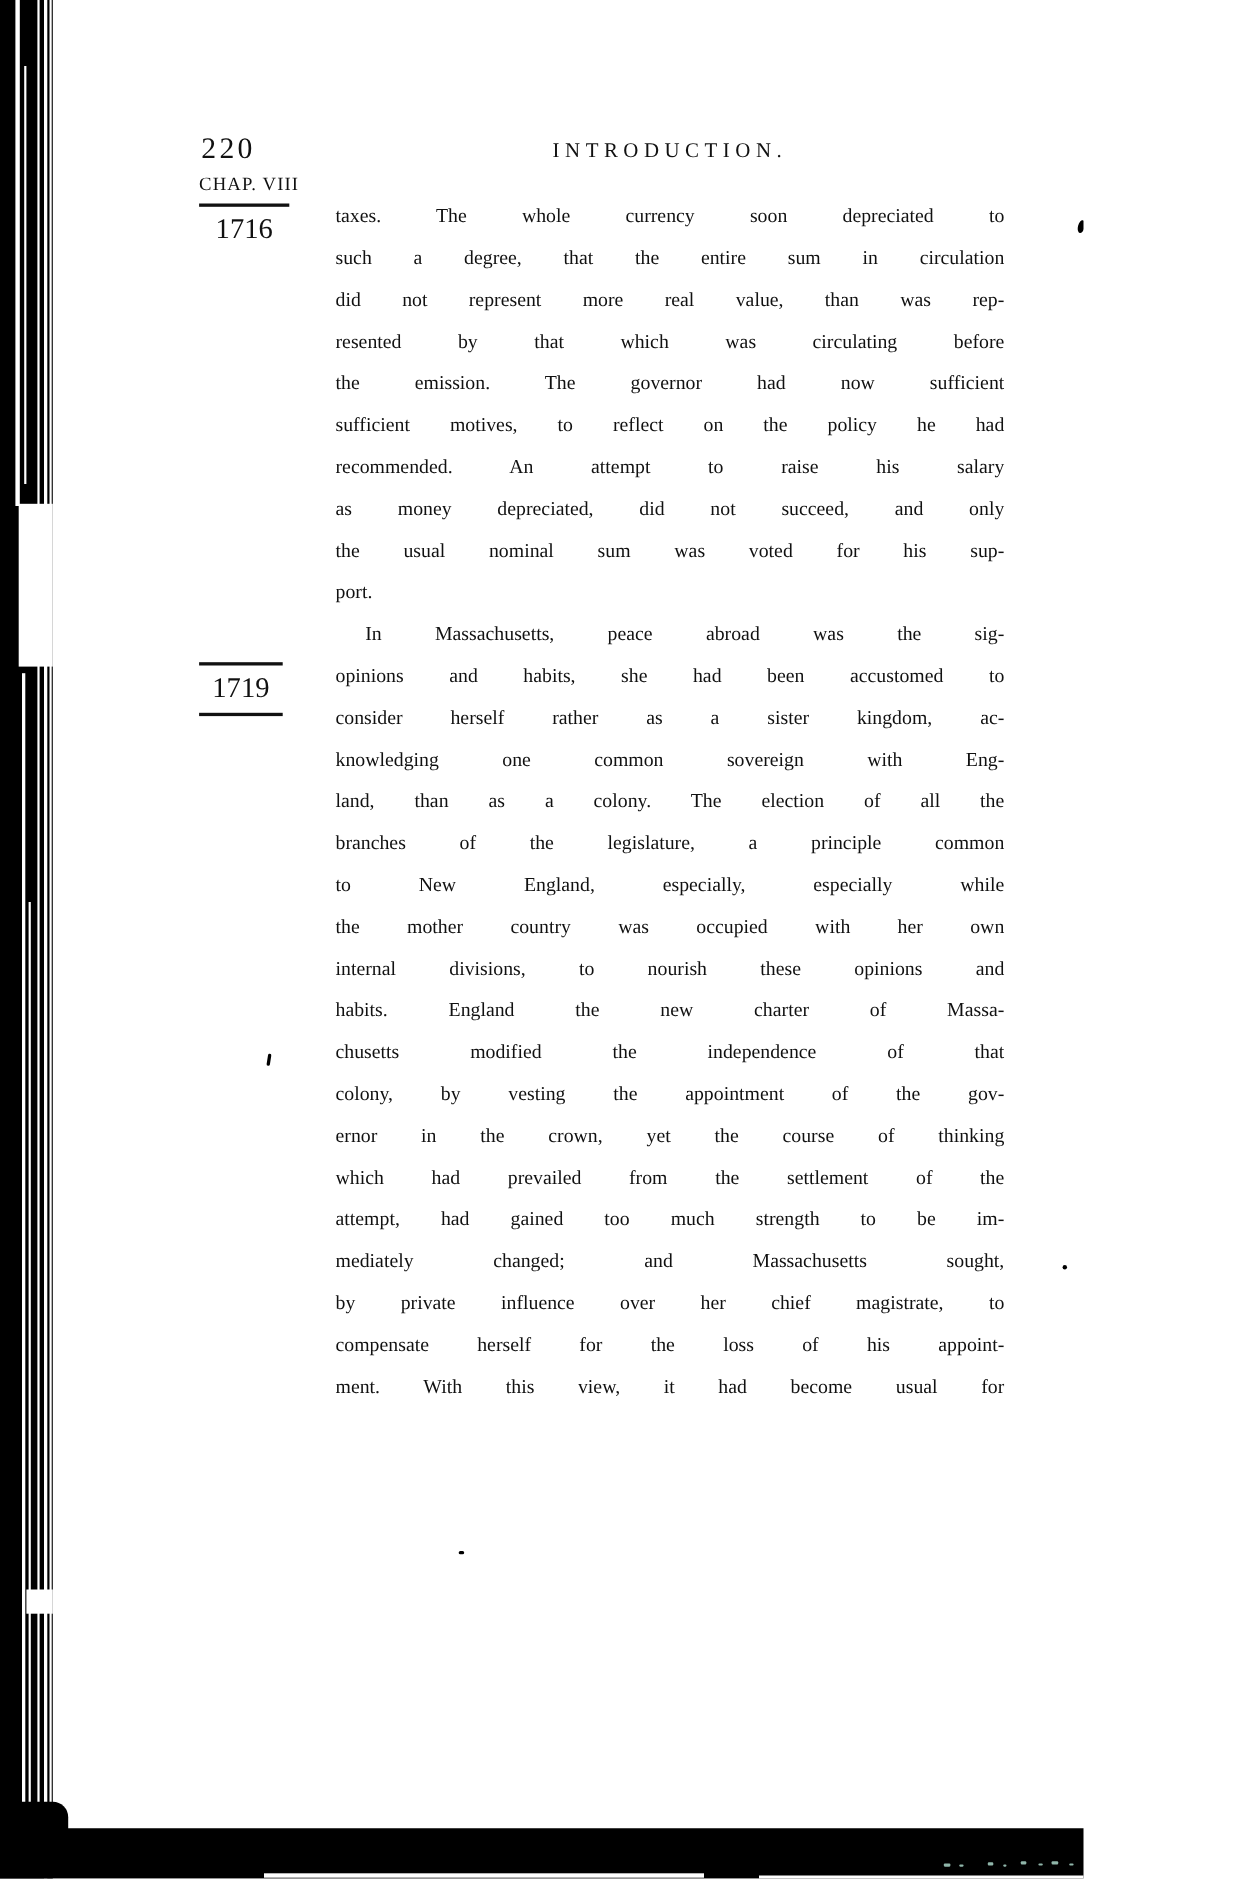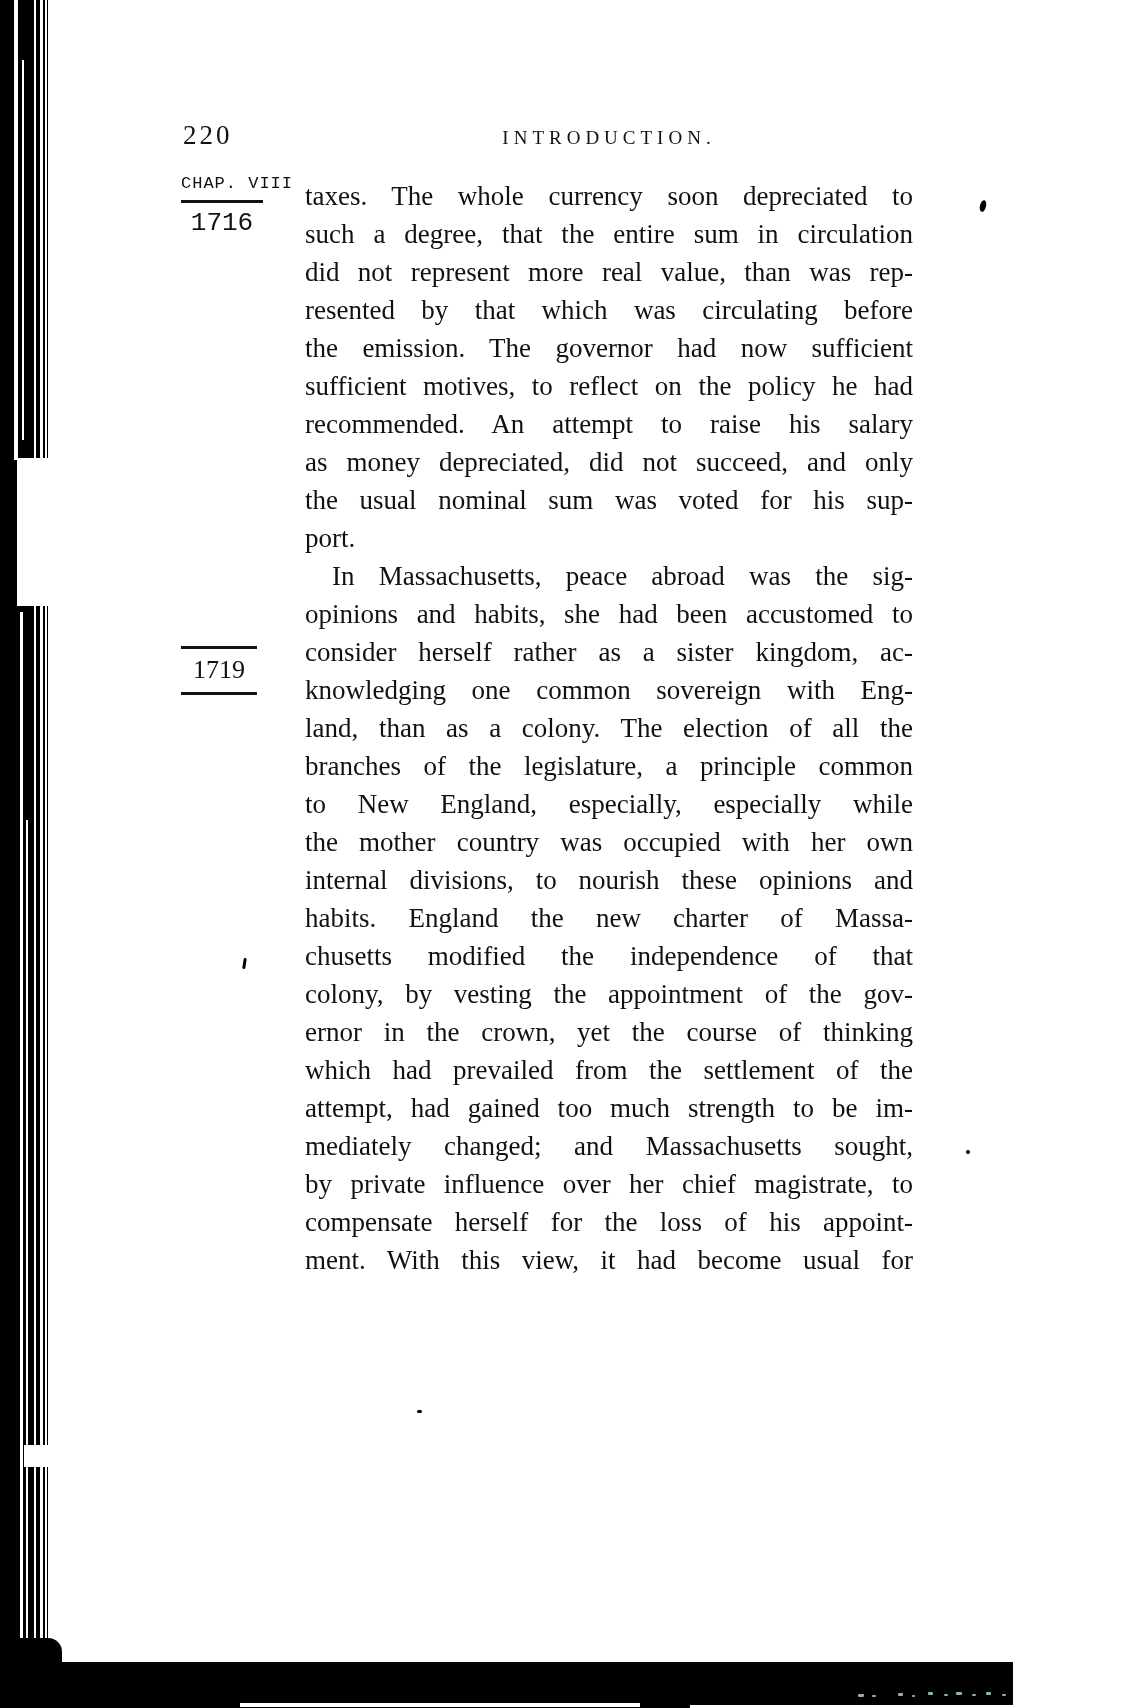--- a/index.html
+++ b/index.html
@@ -8,44 +8,43 @@
     --speck:#8fb5a9;
   }
   html,body{margin:0;padding:0;background:var(--paper);}
   .page{
     position:relative;
     width:985px;height:1708px;
     background:var(--paper);
     overflow:hidden;
     font-family:"Liberation Serif", serif;
     color:var(--ink);
-    padding-left:28px;
   }
   
   .page-number{
     position:absolute;left:183px;top:120px;
     font-size:27px;letter-spacing:3px;
   }
   .running-title{
     position:absolute;left:305px;top:127px;width:608px;
     text-align:center;font-size:19px;letter-spacing:5px;
   }
   
-  .margin-chap{position:absolute;left:181px;top:174px;width:82px;font-family:Liberation Mono, monospace;}
+  .margin-chap{position:absolute;left:181px;top:158px;width:82px;}
   .chap-label{font-size:17px;letter-spacing:1px;white-space:nowrap;}
   .margin-rule{height:3px;background:var(--ink);width:82px;}
   .margin-chap .margin-rule{margin-top:7px;}
   .margin-year{font-size:26px;text-align:center;width:82px;margin-top:5px;}
-  .margin-1719{position:absolute;left:181px;top:602px;width:76px;margin-top:44px;}
+  .margin-1719{position:absolute;left:181px;top:602px;width:76px;}
   .margin-1719 .margin-rule{width:76px;}
   .margin-1719 .margin-year{width:76px;margin:6px 0 7px 0;}
   
   .text-col{
     position:absolute;left:305px;top:177px;width:608px;
-    font-size:27px;line-height:38px;
+    font-size:18px;line-height:38px;
   }
   .bline{
     height:38px;overflow:hidden;
     text-align:justify;
     text-align-last:justify;
   }
   .bline.flush-last{text-align-last:left;}
   .bline.indent{padding-left:27px;}
   
   .art{position:absolute;background:#000;}

